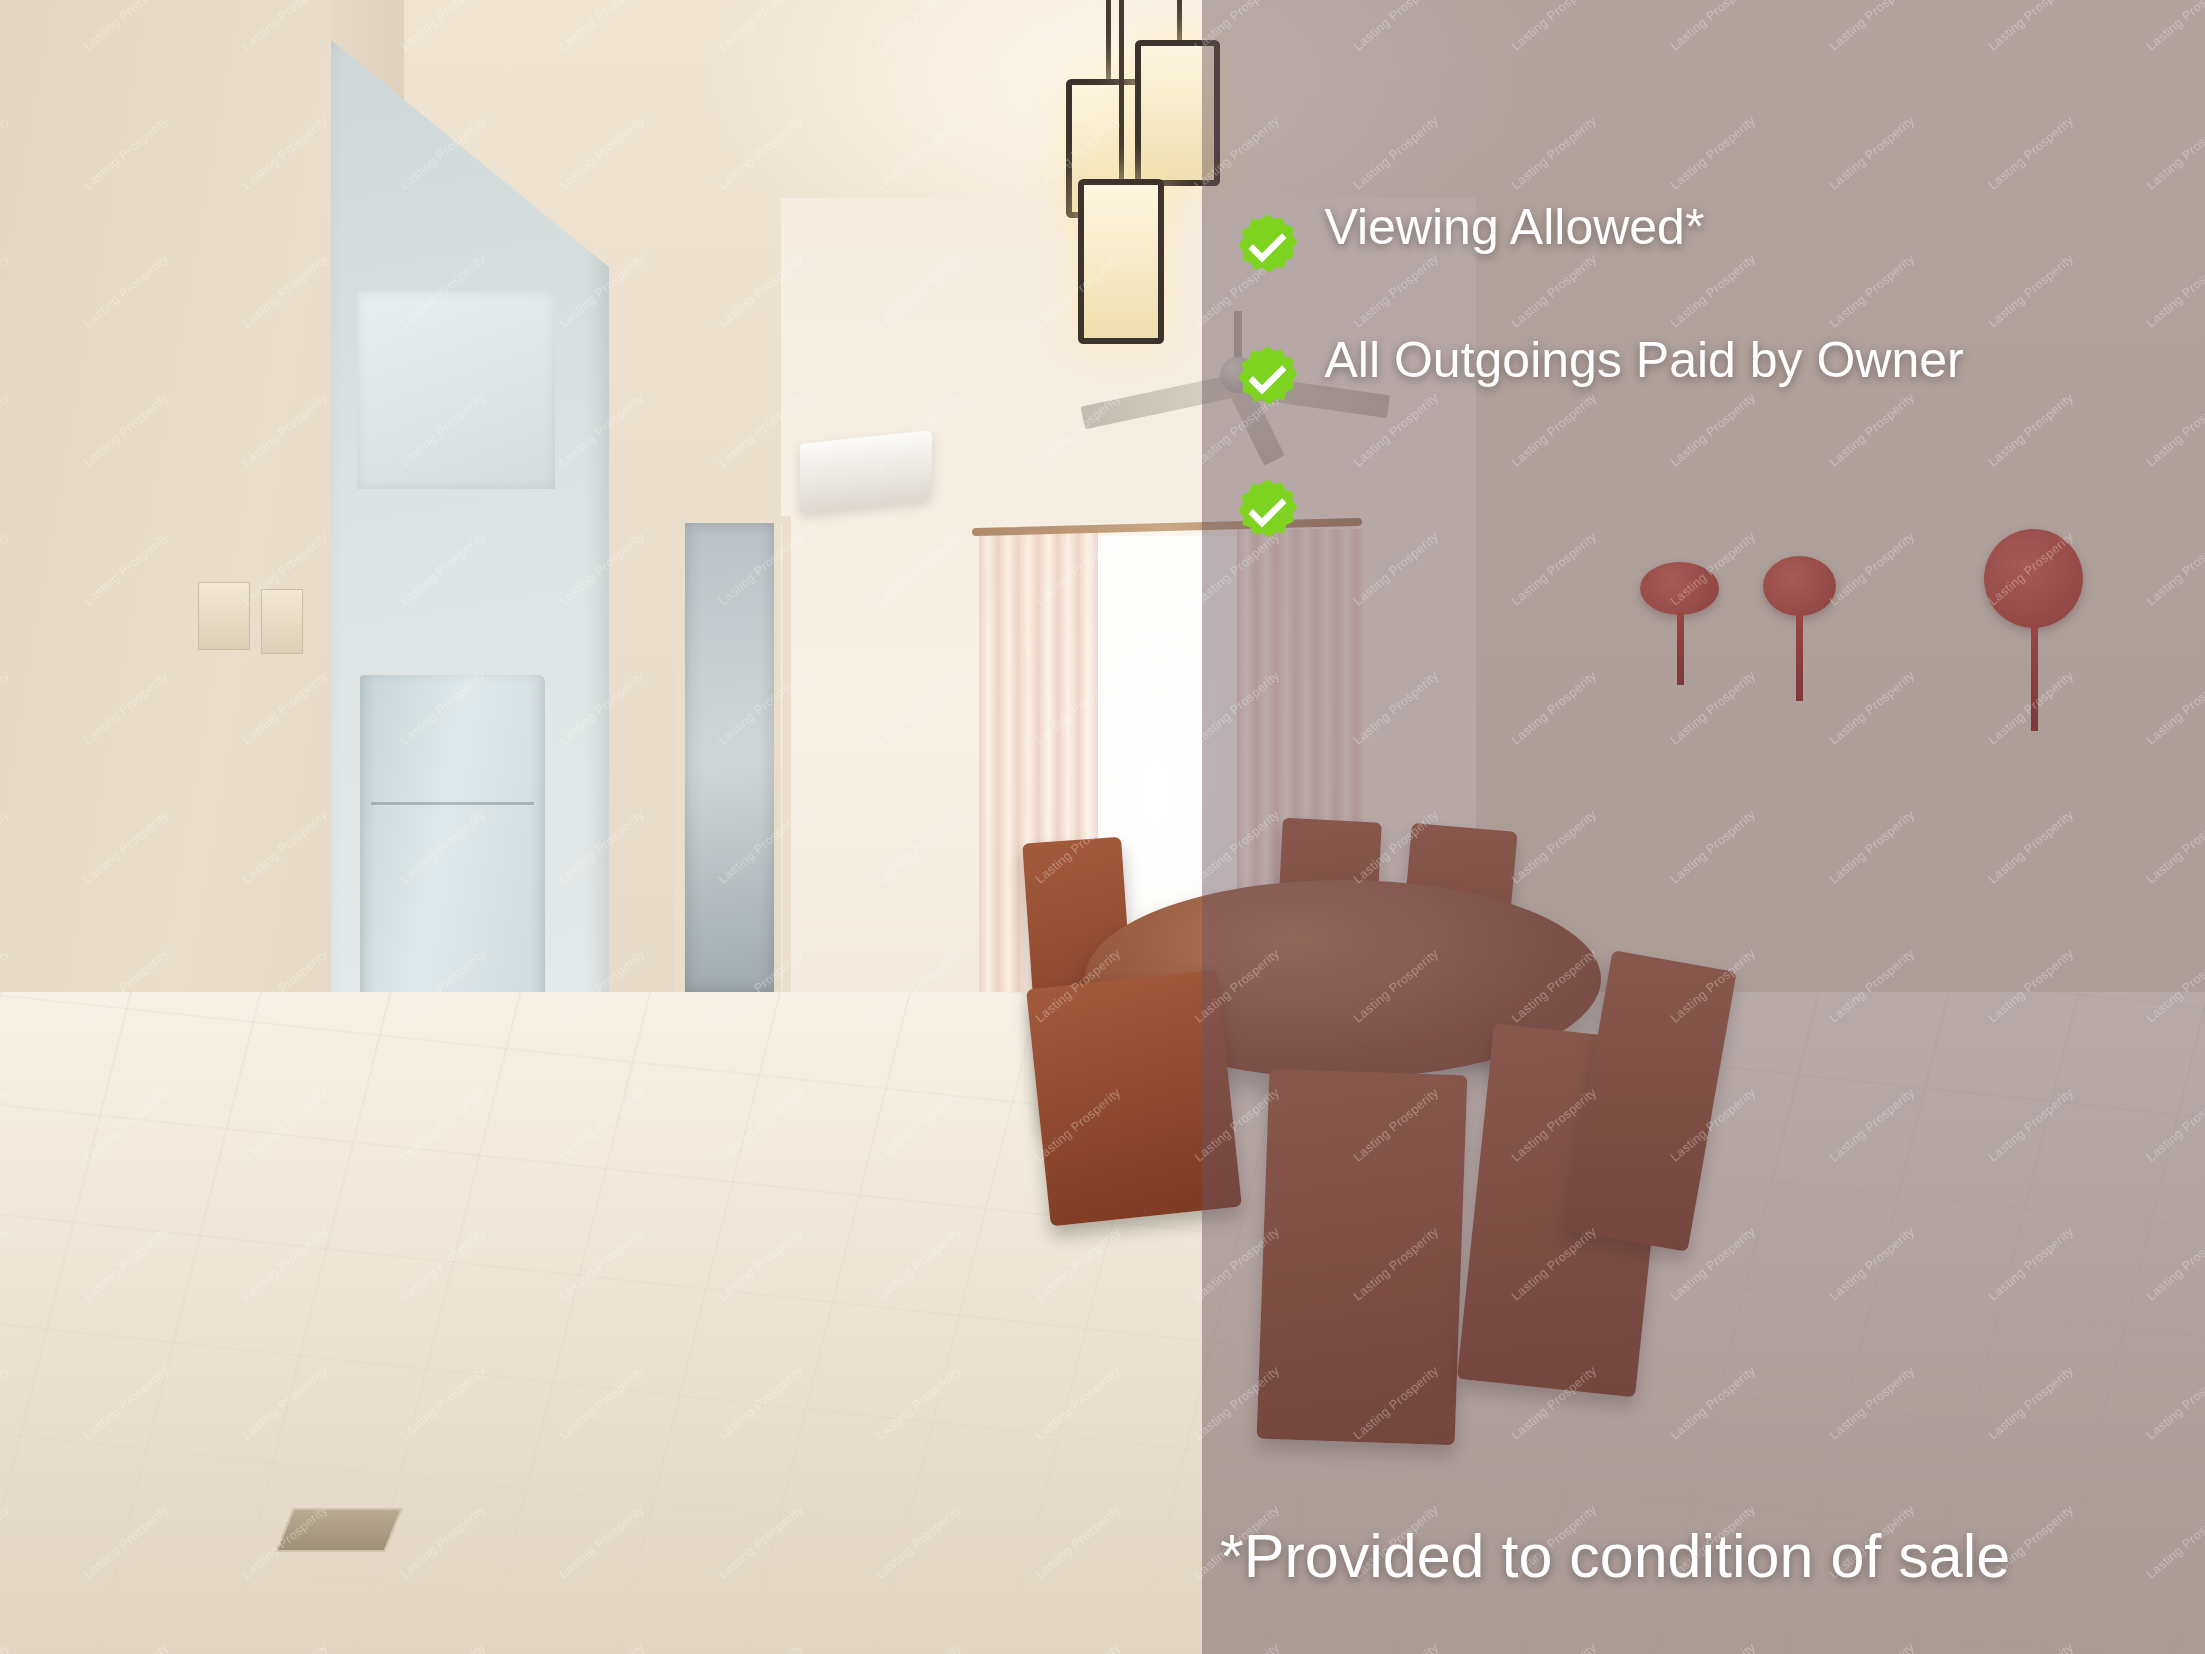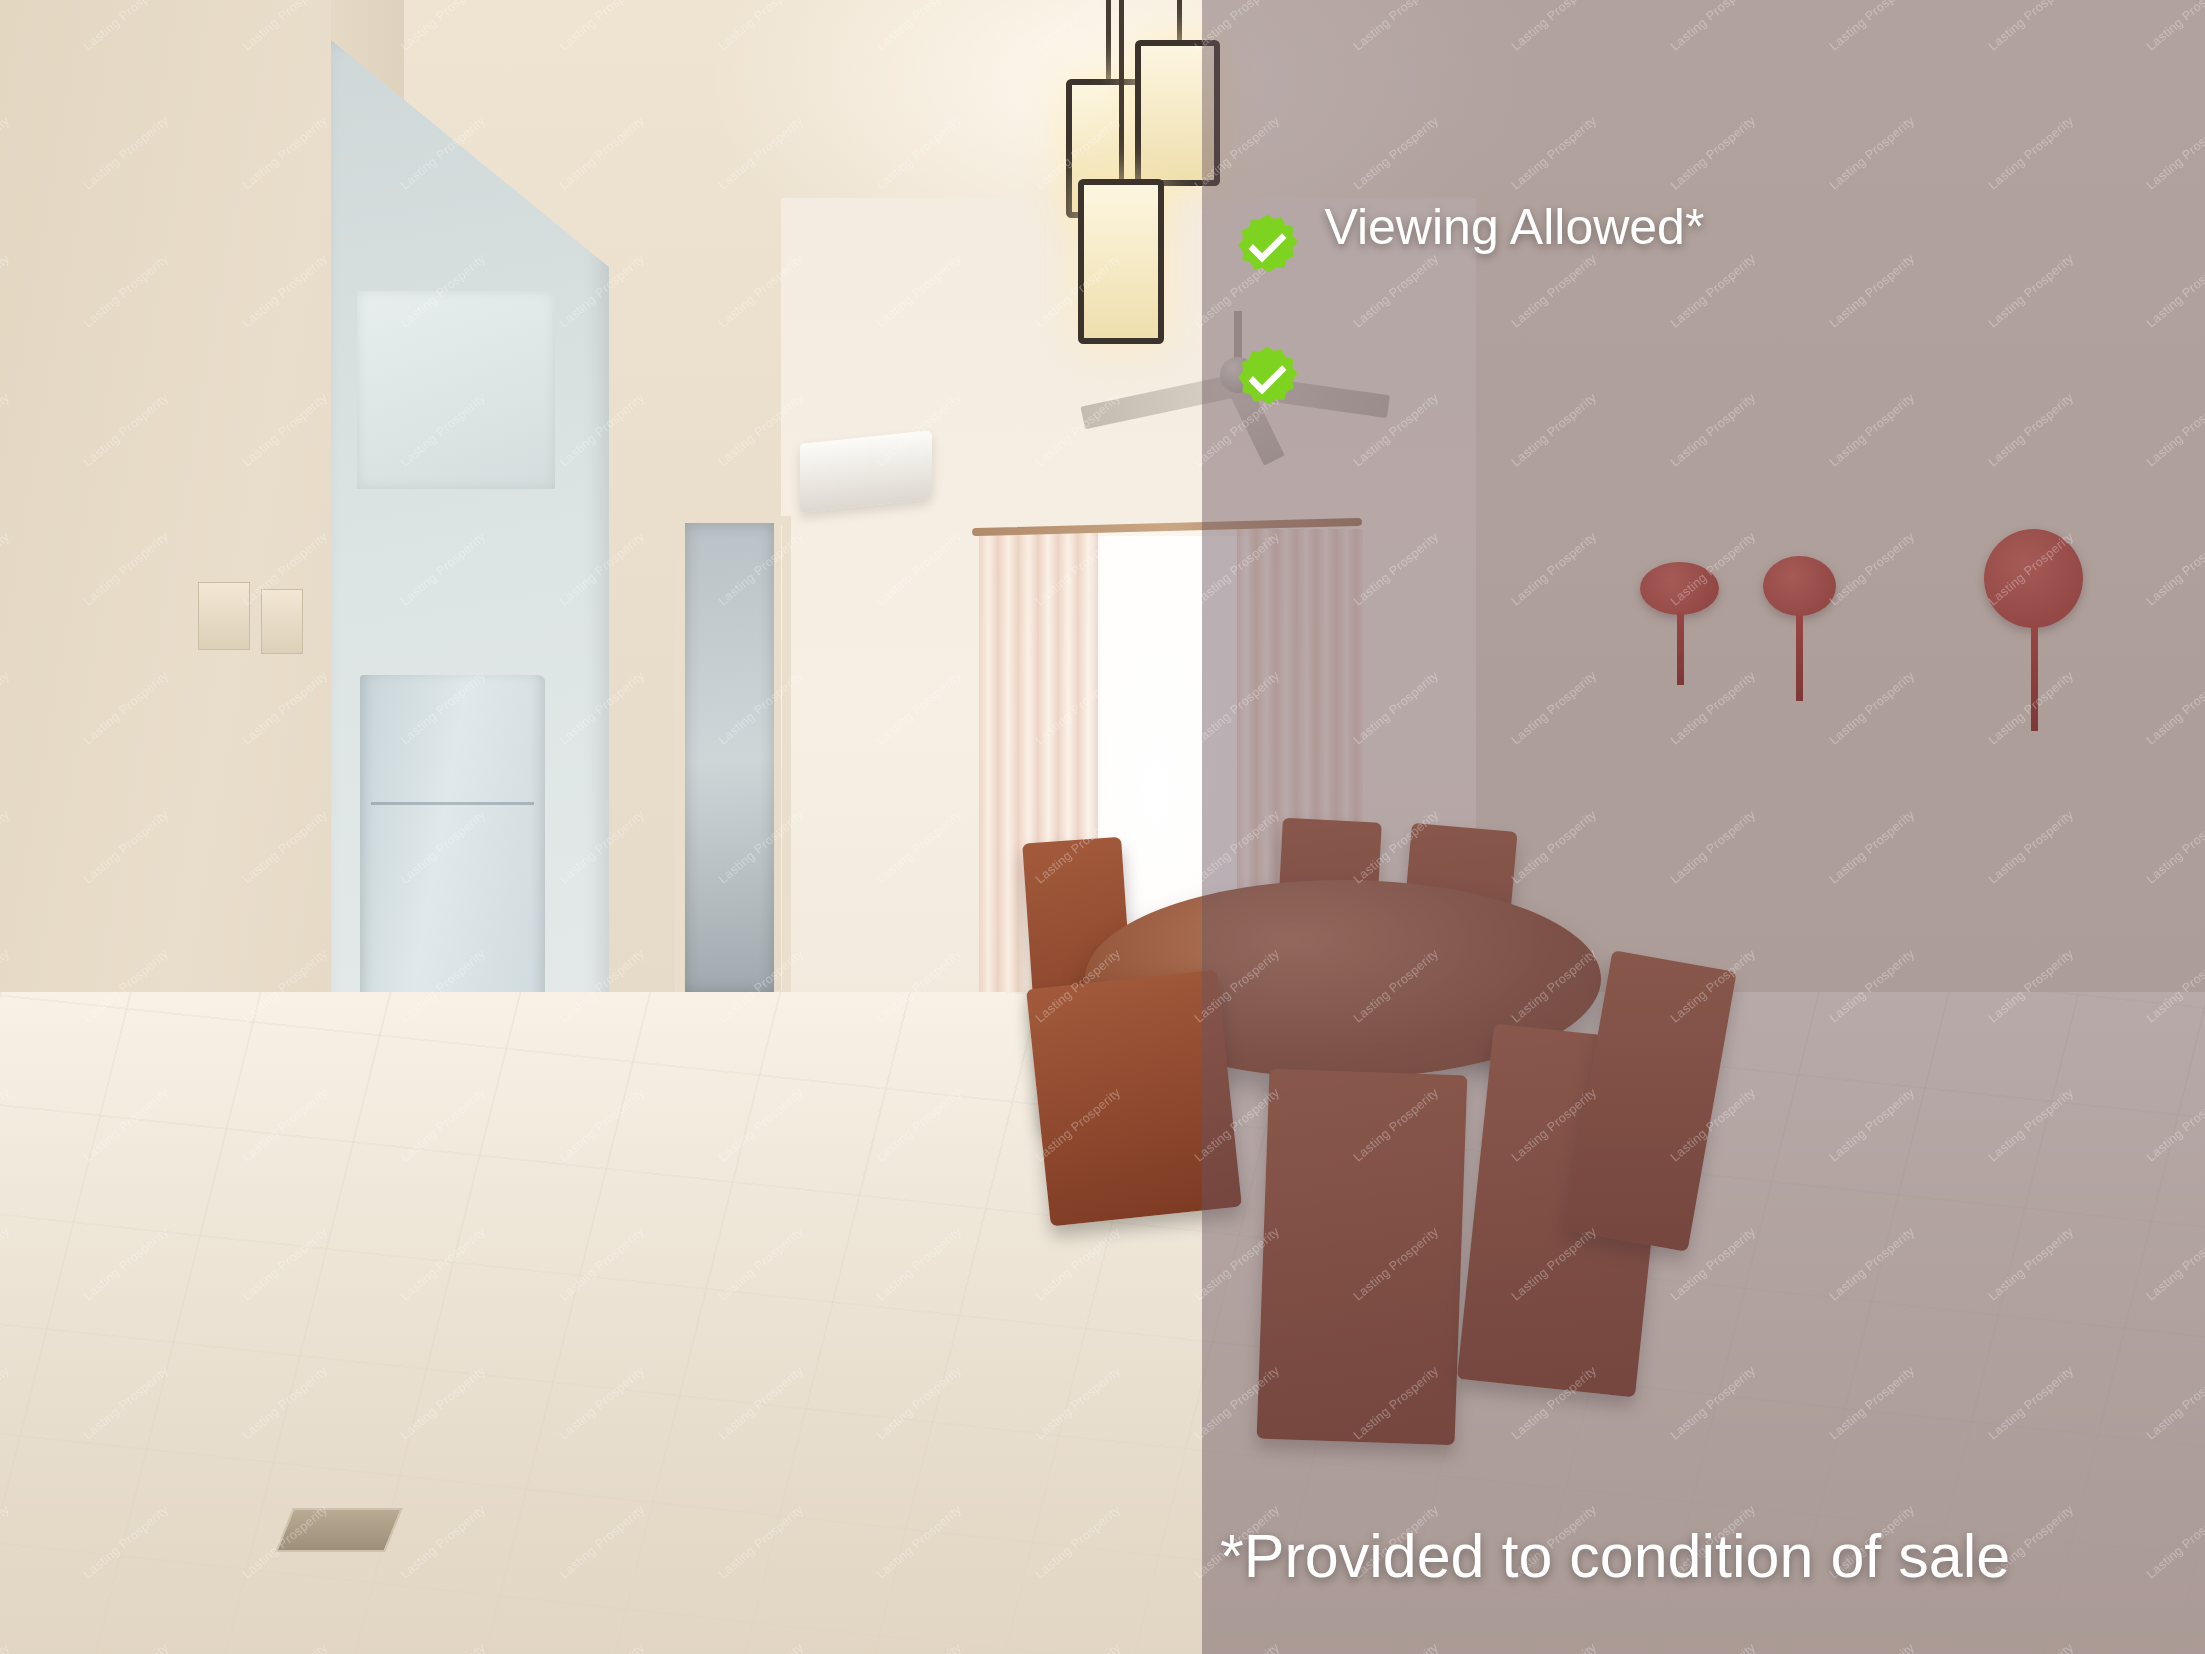--- a/index.html
+++ b/index.html
@@ -582,20 +582,29 @@
       <span class="badge">
         <svg width="61" height="61" viewBox="0 0 100 100">
           <path fill="#7ed321" d="M50 2 L60 10 L73 7 L79 19 L92 23 L91 36 L99 47 L91 58 L93 71 L81 77 L77 90 L64 89 L53 98 L42 90 L29 93 L22 81 L9 77 L10 64 L2 53 L10 42 L8 29 L20 23 L24 10 L37 11 Z"></path>
           <path fill="#ffffff" d="M26 51 L41 66 L74 33 L81 41 L41 81 L19 59 Z"></path>
         </svg>
       </span>
       <span class="feature-text">Viewing Allowed*</span>
     </div>
 
 
+    <div class="feature-row">
+      <span class="badge">
+        <svg width="61" height="61" viewBox="0 0 100 100">
+          <path fill="#7ed321" d="M50 2 L60 10 L73 7 L79 19 L92 23 L91 36 L99 47 L91 58 L93 71 L81 77 L77 90 L64 89 L53 98 L42 90 L29 93 L22 81 L9 77 L10 64 L2 53 L10 42 L8 29 L20 23 L24 10 L37 11 Z"></path>
+          <path fill="#ffffff" d="M26 51 L41 66 L74 33 L81 41 L41 81 L19 59 Z"></path>
+        </svg>
+      </span>
+      <span class="feature-text">All Outgoings Paid by Owner</span>
+    </div>
 
     <div class="feature-row">
       <span class="badge">
         <svg width="61" height="61" viewBox="0 0 100 100">
           <path fill="#7ed321" d="M50 2 L60 10 L73 7 L79 19 L92 23 L91 36 L99 47 L91 58 L93 71 L81 77 L77 90 L64 89 L53 98 L42 90 L29 93 L22 81 L9 77 L10 64 L2 53 L10 42 L8 29 L20 23 L24 10 L37 11 Z"></path>
           <path fill="#ffffff" d="M26 51 L41 66 L74 33 L81 41 L41 81 L19 59 Z"></path>
         </svg>
       </span>
     </div>
 

